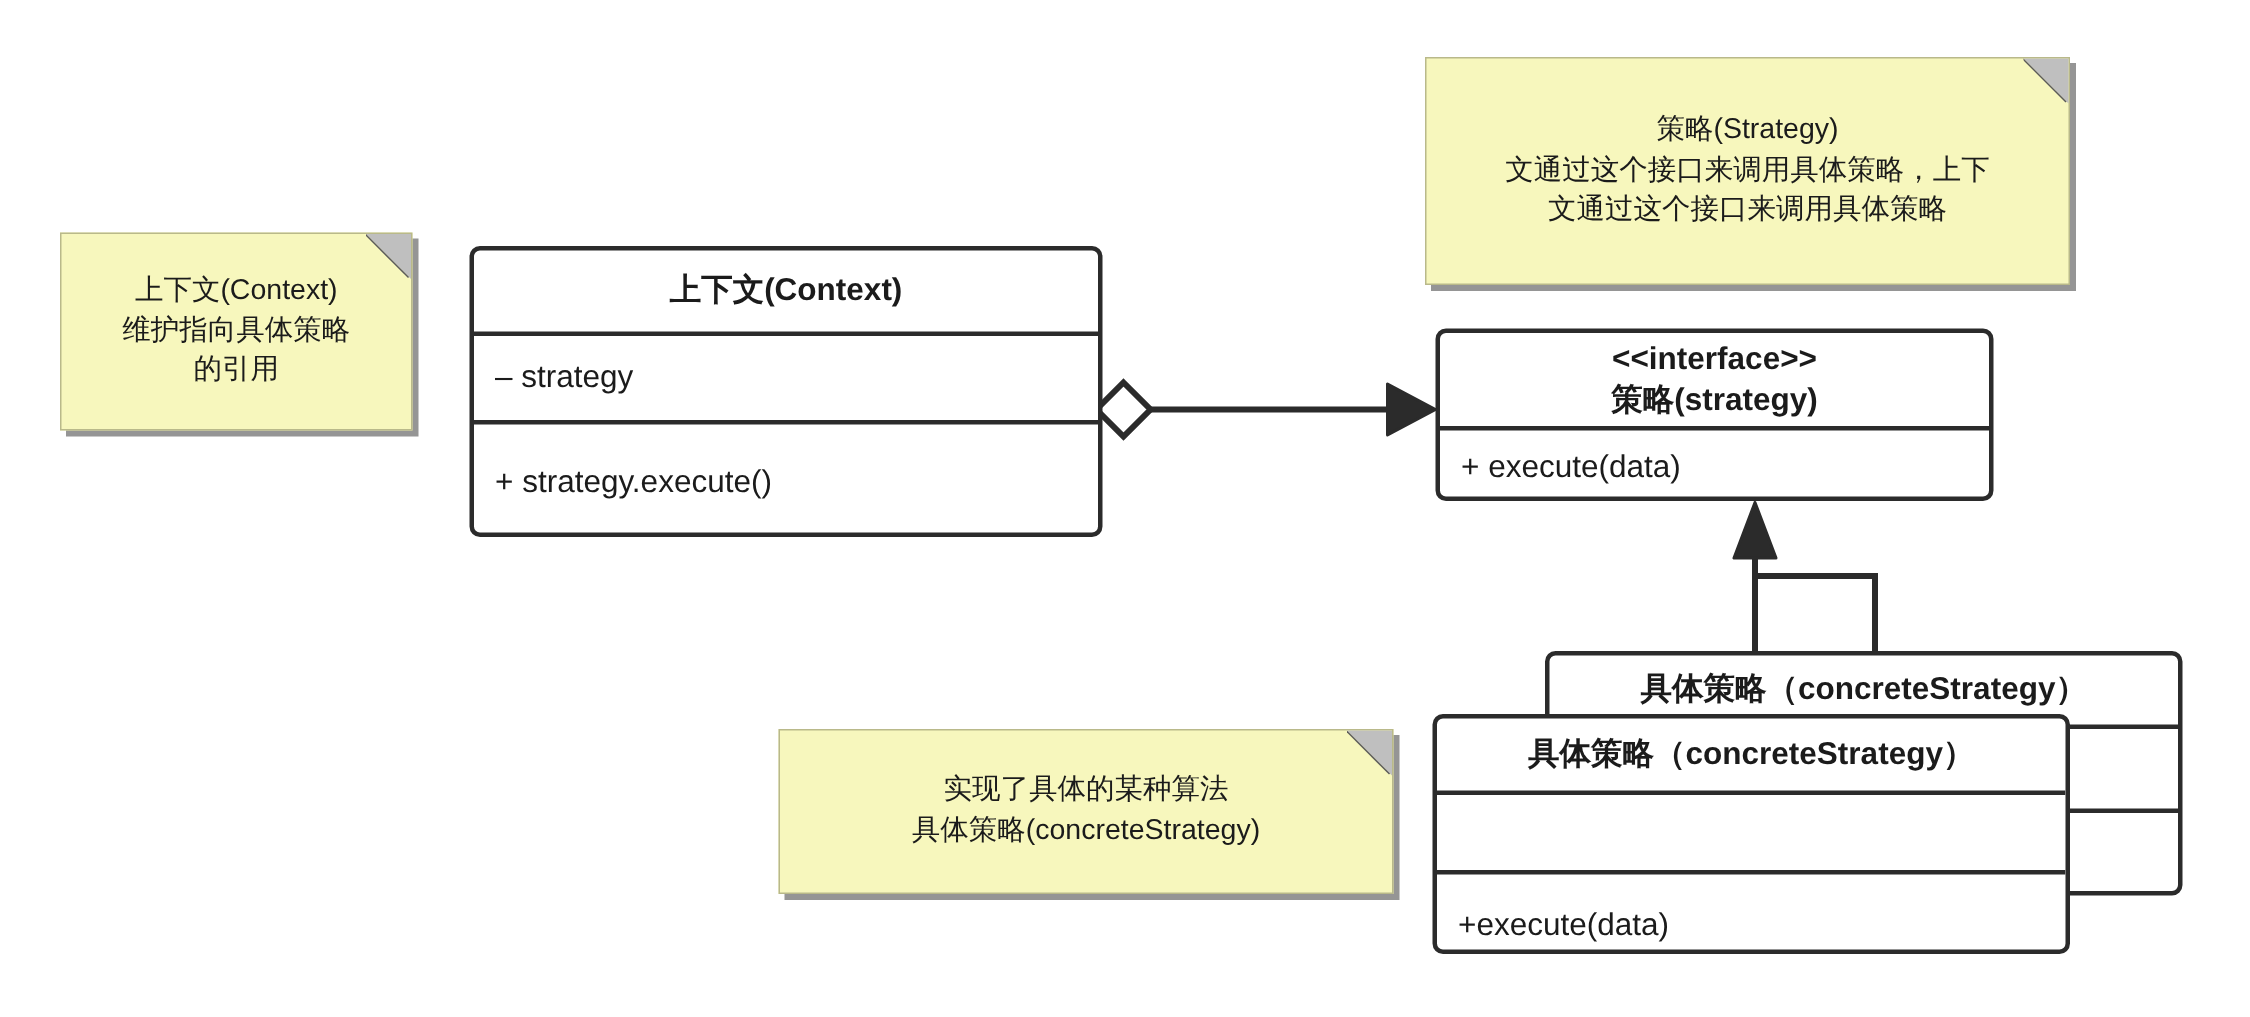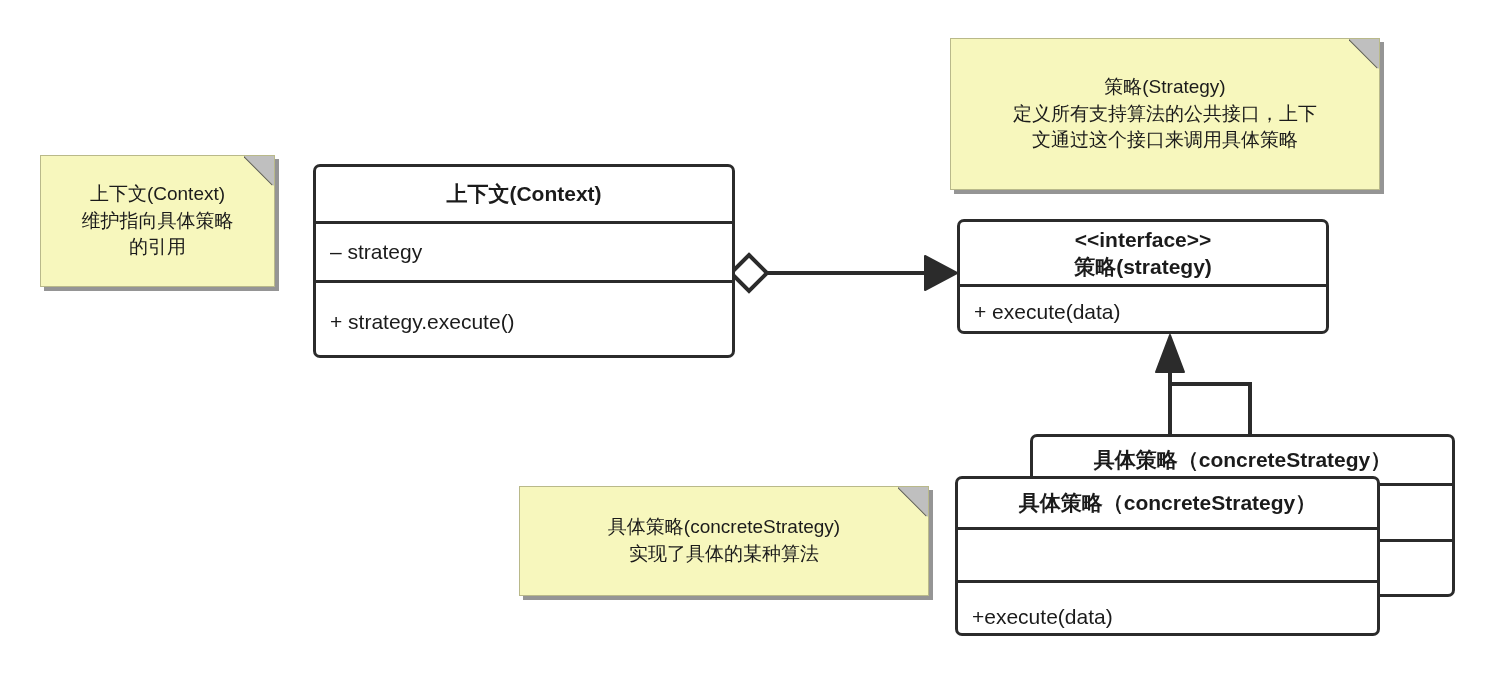--- a/index.html
+++ b/index.html
@@ -133,29 +133,29 @@
     <span class="fold-edge"></span>
     <span class="note-line">上下文(Context)</span>
     <span class="note-line">维护指向具体策略</span>
     <span class="note-line">的引用</span>
   </div>
 
   <div class="note" style="left:950px; top:38px; width:430px; height:152px;">
     <span class="fold"></span>
     <span class="fold-edge"></span>
     <span class="note-line">策略(Strategy)</span>
-    <span class="note-line">定义所有支持算法的公共接口，上下</span>
+    <span class="note-line">文通过这个接口来调用具体策略，上下</span>
     <span class="note-line">文通过这个接口来调用具体策略</span>
   </div>
 
   <div class="note" style="left:519px; top:486px; width:410px; height:110px;">
     <span class="fold"></span>
     <span class="fold-edge"></span>
+    <span class="note-line">实现了具体的某种算法</span>
     <span class="note-line">具体策略(concreteStrategy)</span>
-    <span class="note-line">实现了具体的某种算法</span>
   </div>
 
   <div class="uml" style="left:313px; top:164px; width:422px; height:194px;">
     <div class="row title" style="height:54px;">
       <span>上下文(Context)</span>
     </div>
     <div class="divider"></div>
     <div class="row" style="height:56px;text-align:right;">
       <span>– strategy</span>
     </div>

